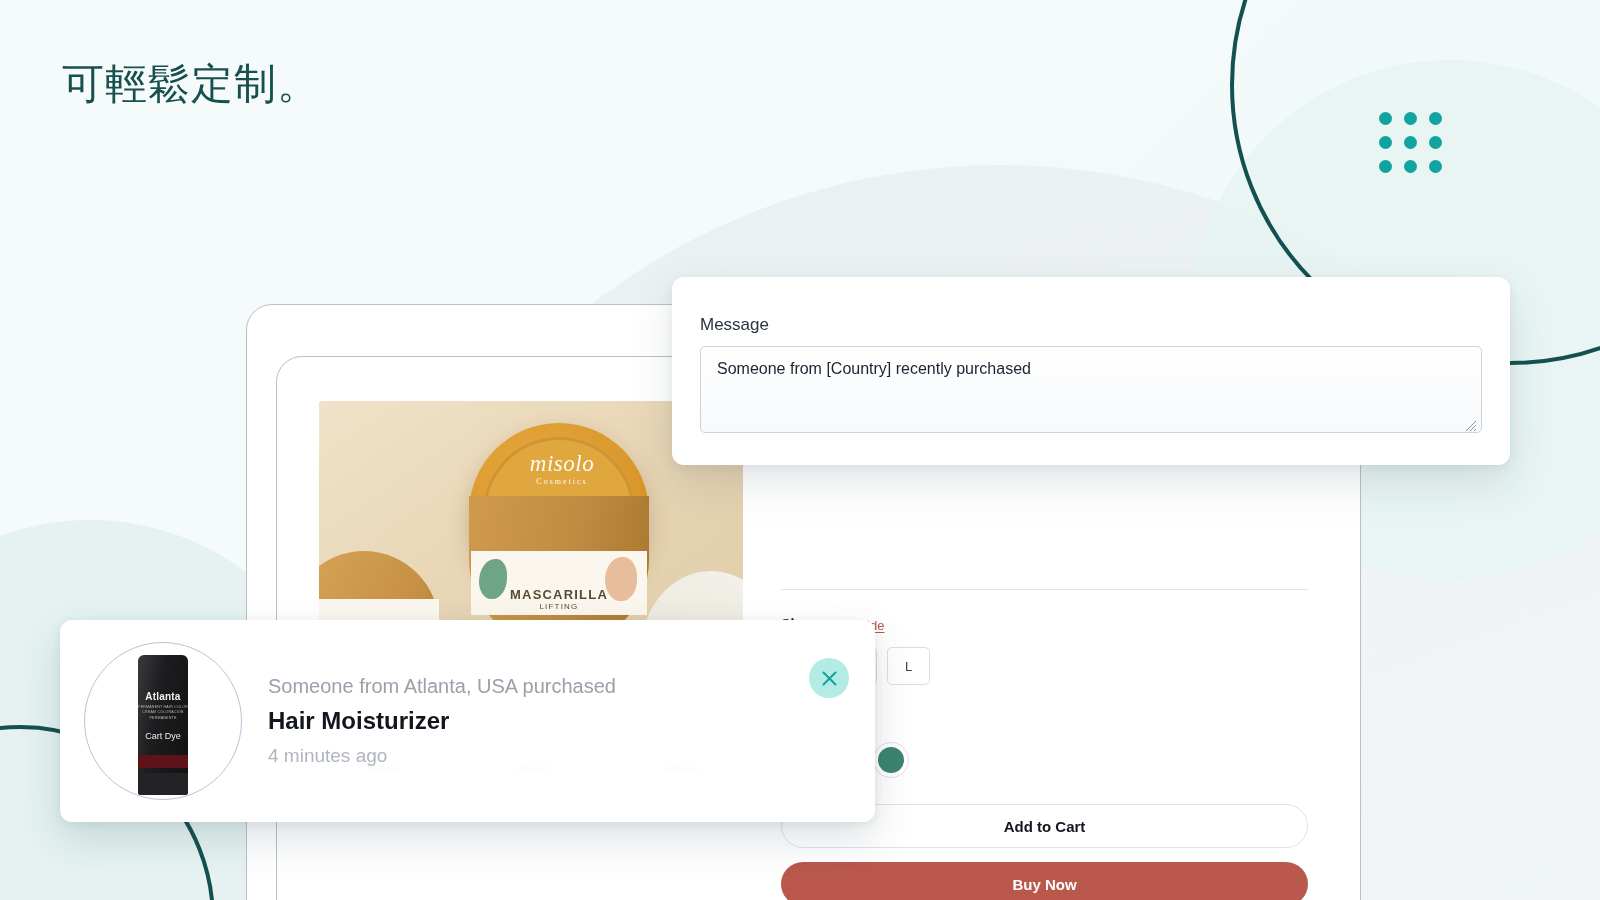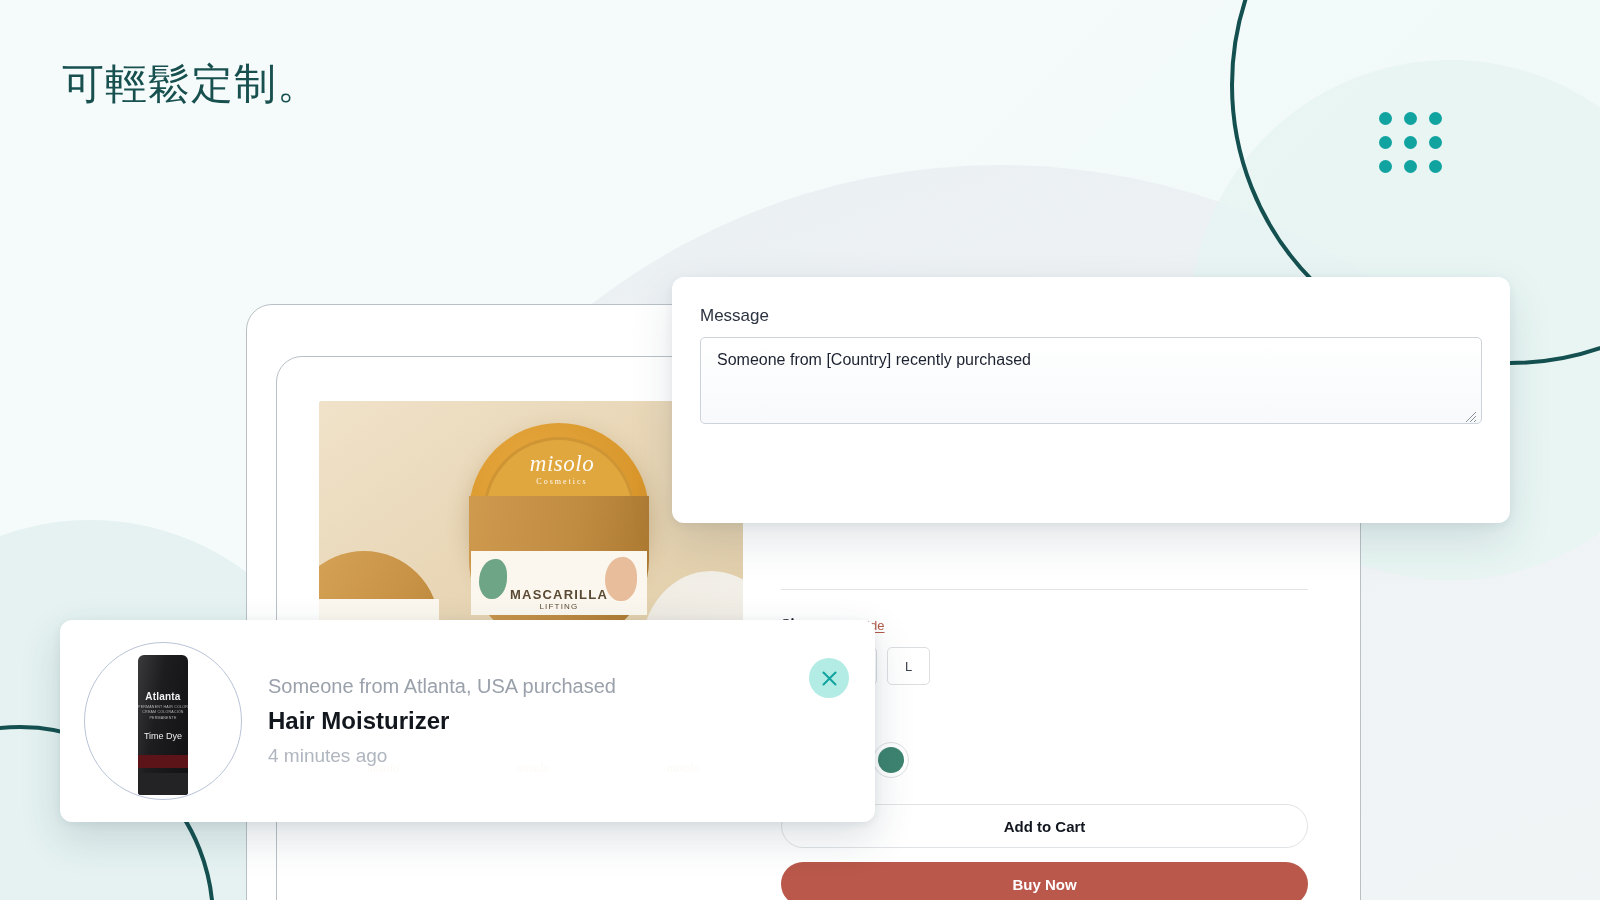--- a/index.html
+++ b/index.html
@@ -199,24 +199,24 @@
     width:100%; height:44px; border-radius:24px;
     display:flex; align-items:center; justify-content:center;
     font-size:15px; cursor:pointer; margin-bottom:14px;
   }
   .btn-cart { border:1px solid #e0e3e6; background:#fff; color:#11161f; font-weight:700; }
   .btn-buy  { background:#b9584b; color:#ffffff; font-weight:700; border:none; }
 
   
   .msg-panel {
     position:absolute; left:672px; top:277px;
-    width:838px; height:246px;
+    width:838px; height:188px;
     background:#ffffff; border-radius:12px;
     box-shadow:0 18px 44px rgba(40,60,80,.13), 0 3px 10px rgba(40,60,80,.07);
-    padding:29px 28px 0 28px;
+    padding:38px 28px 0 28px;
   }
   .msg-label { font-size:17px; color:#2b3240; margin-bottom:11px; }
   .msg-area {
     width:782px; height:87px; border:1px solid #ccd3dc; border-radius:5px;
     background:linear-gradient(180deg,#ffffff 0%,#f7f9fb 100%);
     padding:13px 16px; font-size:16px; color:#1c2230;
     font-family:"Liberation Sans", sans-serif; resize:none; outline:none;
     position:relative;
   }
   .msg-area-wrap { position:relative; }
@@ -396,21 +396,21 @@
     </svg>
   </div>
 </div>
 
 <div class="toast">
   <div class="toast-avatar">
     <div class="tube">
       <div class="brand">Atlanta</div>
       <div class="sub">PERMANENT HAIR COLOR CREAM
 COLORACIÓN PERMANENTE</div>
-      <div class="name">Time
+      <div class="name">Cart
 Dye</div>
       <div class="band"></div>
       <div class="foot"></div>
     </div>
   </div>
   <div class="toast-text">
     <div class="toast-line1">Someone from Atlanta, USA purchased</div>
     <div class="toast-line2">Hair Moisturizer</div>
     <div class="toast-line3">4 minutes ago</div>
   </div>

